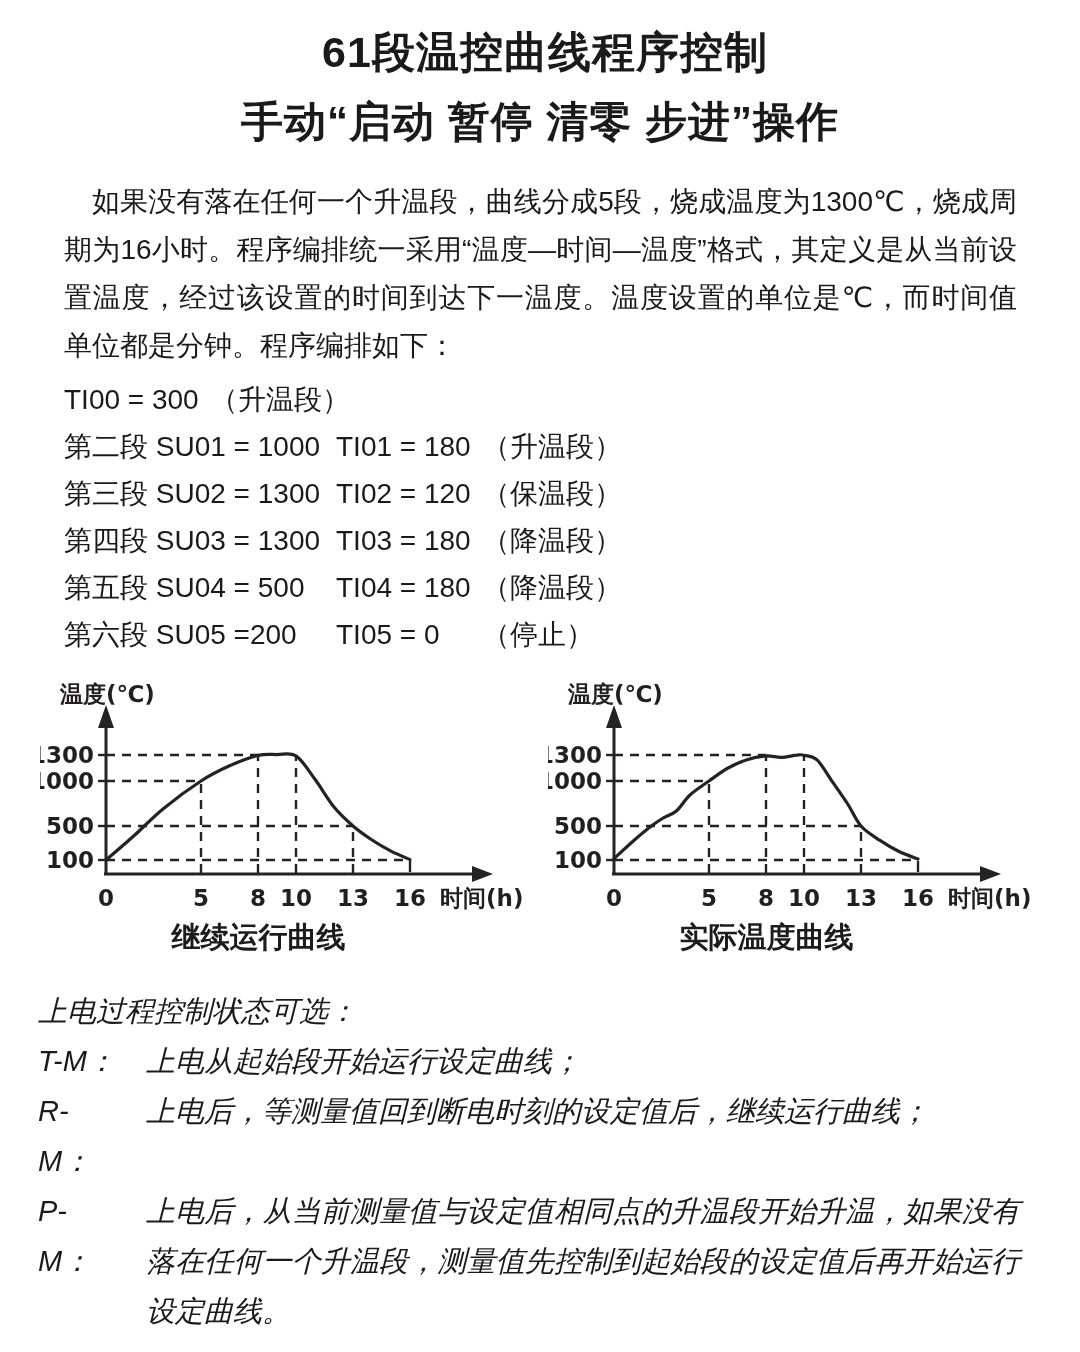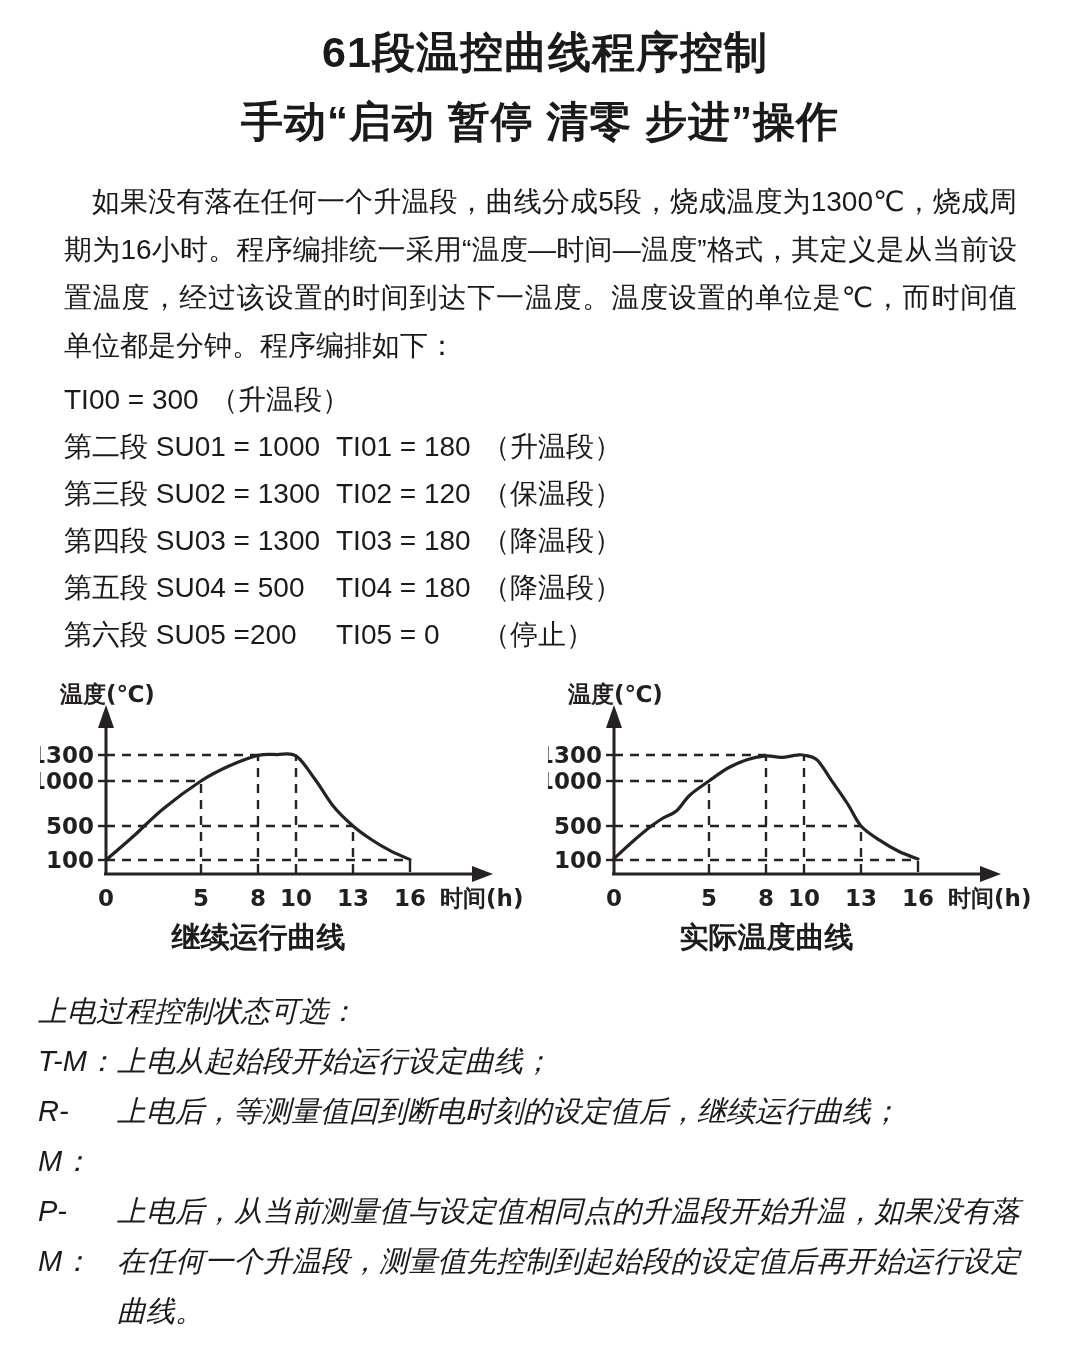--- a/index.html
+++ b/index.html
@@ -51,21 +51,21 @@
   }
   .axis { stroke: #262123; stroke-width: 3; }
   .tick { stroke: #262123; stroke-width: 2.4; }
   .dash { stroke: #262123; stroke-width: 2.4; stroke-dasharray: 9 7; fill: none; }
   .curve { fill: none; stroke: #262123; stroke-width: 3.2; stroke-linecap: round; stroke-linejoin: round; }
   .ah { fill: #262123; }
 
   .states { margin: 28px 0 0 38px; font-size: 29px; line-height: 50px; font-style: italic; }
   .state-item { display: flex; width: 982px; }
   .slabel { flex: 0 0 79px; }
-  .stext { flex: 1; text-align: justify; }
+  .stext { flex: 1; text-align: justify; margin-left: 29px; }
 </style>
 </head>
 <body>
 
 <div class="page">
 
   <h1 class="title">61段温控曲线程序控制</h1>
   <h2 class="subtitle">手动“启动 暂停 清零 步进”操作</h2>
 
   <p class="intro">如果没有落在任何一个升温段，曲线分成5段，烧成温度为1300℃，烧成周期为16小时。程序编排统一采用“温度—时间—温度”格式，其定义是从当前设置温度，经过该设置的时间到达下一温度。温度设置的单位是℃，而时间值单位都是分钟。程序编排如下：</p>

